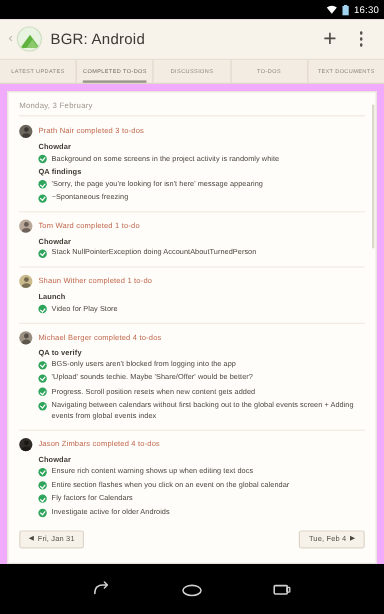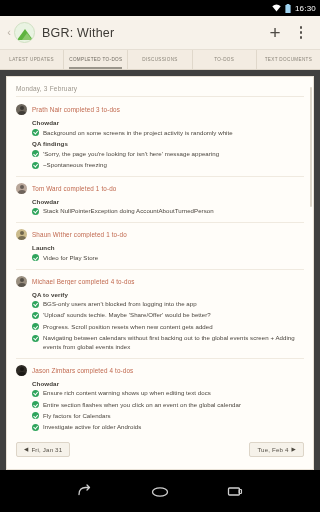--- a/index.html
+++ b/index.html
@@ -5,21 +5,21 @@
   * { box-sizing: border-box; margin: 0; padding: 0; }
   html, body {
     width: 320px; height: 512px;
     background: #000;
     font-family: "Liberation Sans", sans-serif;
     overflow: hidden;
   }
   #app {
     position: relative;
     width: 320px; height: 512px;
-    background: #404040;
+    background: #f0abfc;
     display: flex;
     flex-direction: column;
   }
 
   
   .statusbar {
     height: 16px;
     background: #000;
     display: flex;
     align-items: center;
@@ -305,21 +305,21 @@
         <rect x="1.6" y="0" width="2.8" height="1" fill="#9fd3f0"></rect>
         <rect x="0.4" y="1" width="5.2" height="8" fill="#9fd3f0"></rect>
       </svg>
     </span>
     <span class="clock">16:30</span>
   </div>
 
   <div class="actionbar">
     <div class="ab-up">‹</div>
     <div class="ab-logo"></div>
-    <div class="ab-title">BGR: Wither</div>
+    <div class="ab-title">BGR: Android</div>
     <div class="ab-btn">
       <span class="ab-plus">+</span>
     </div>
     <div class="ab-btn">
       <span class="ab-dots">
           <i></i>
           <i></i>
           <i></i>
         </span>
     </div>

